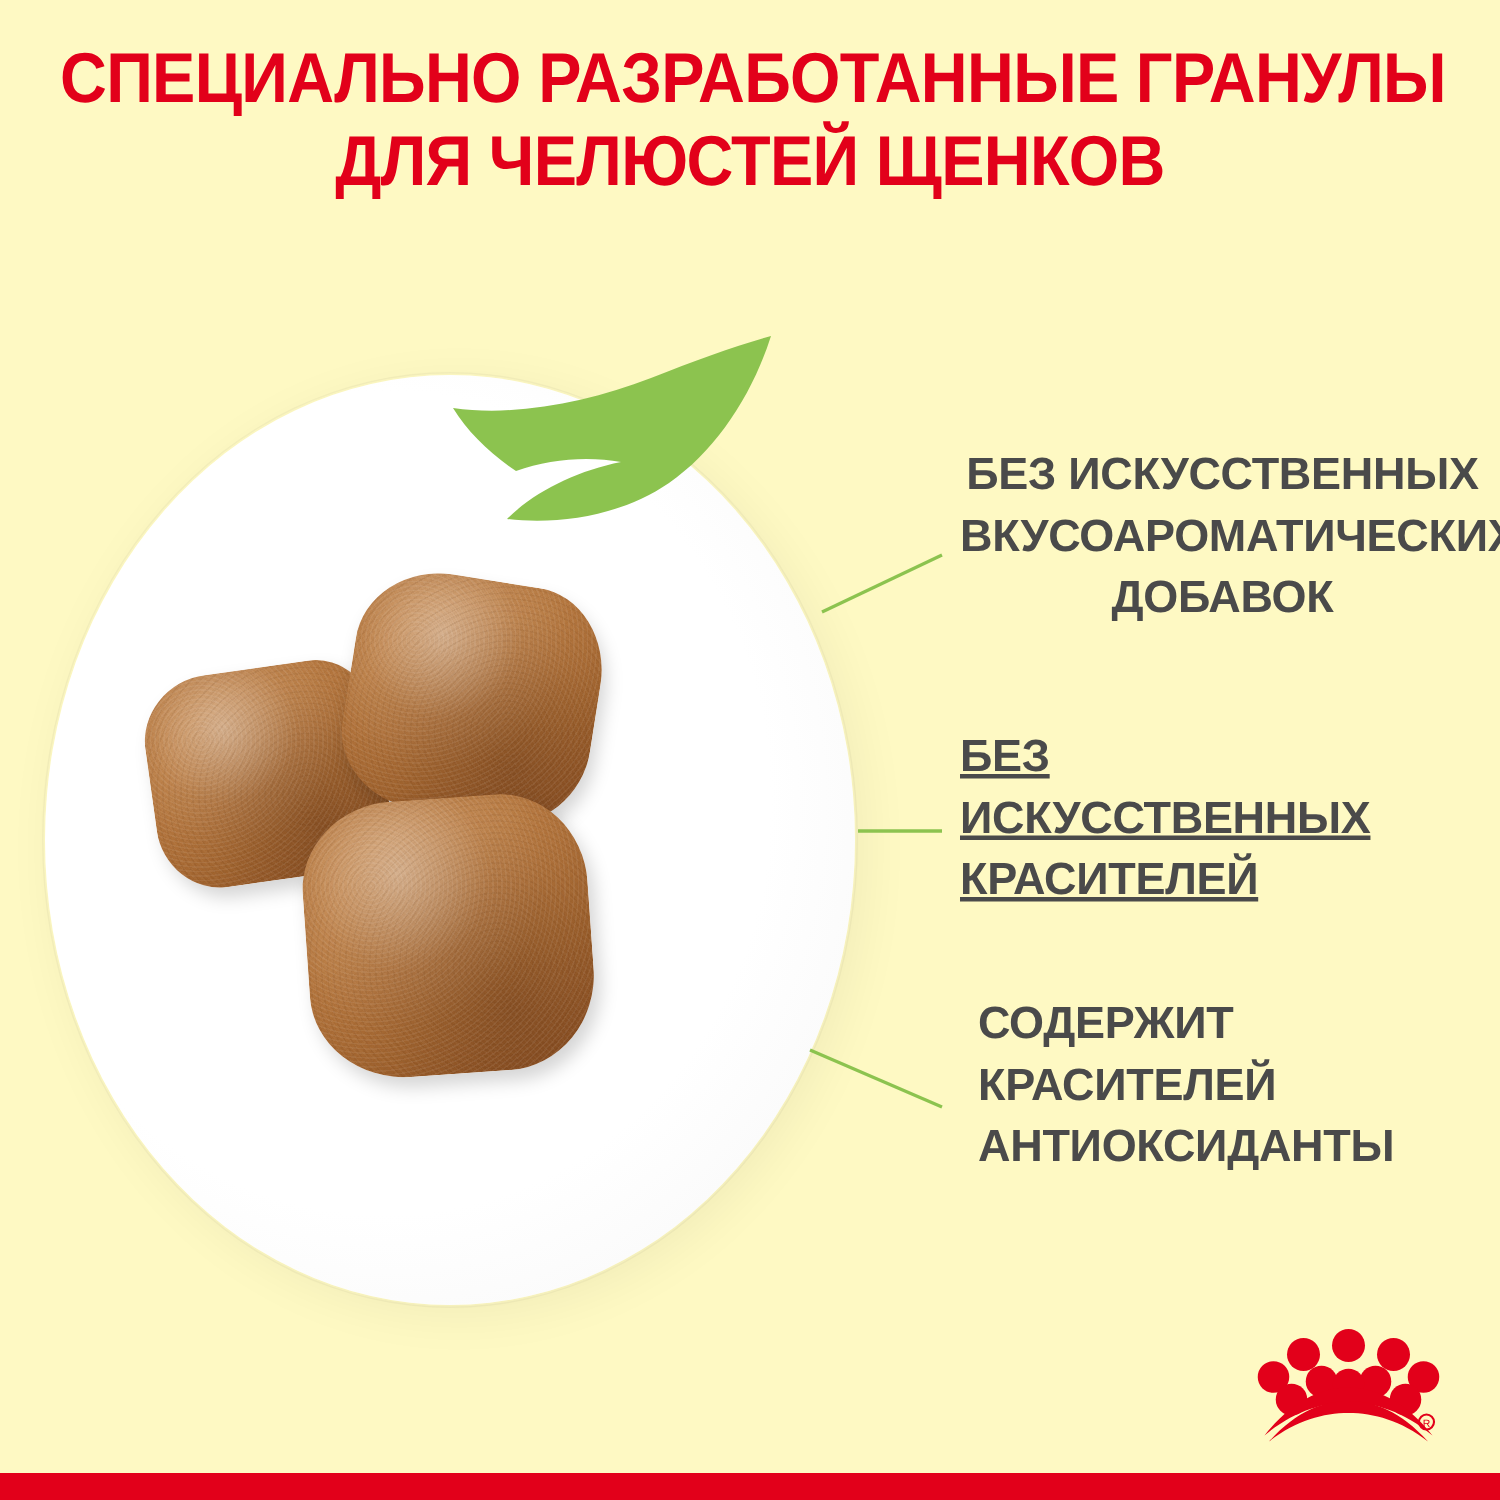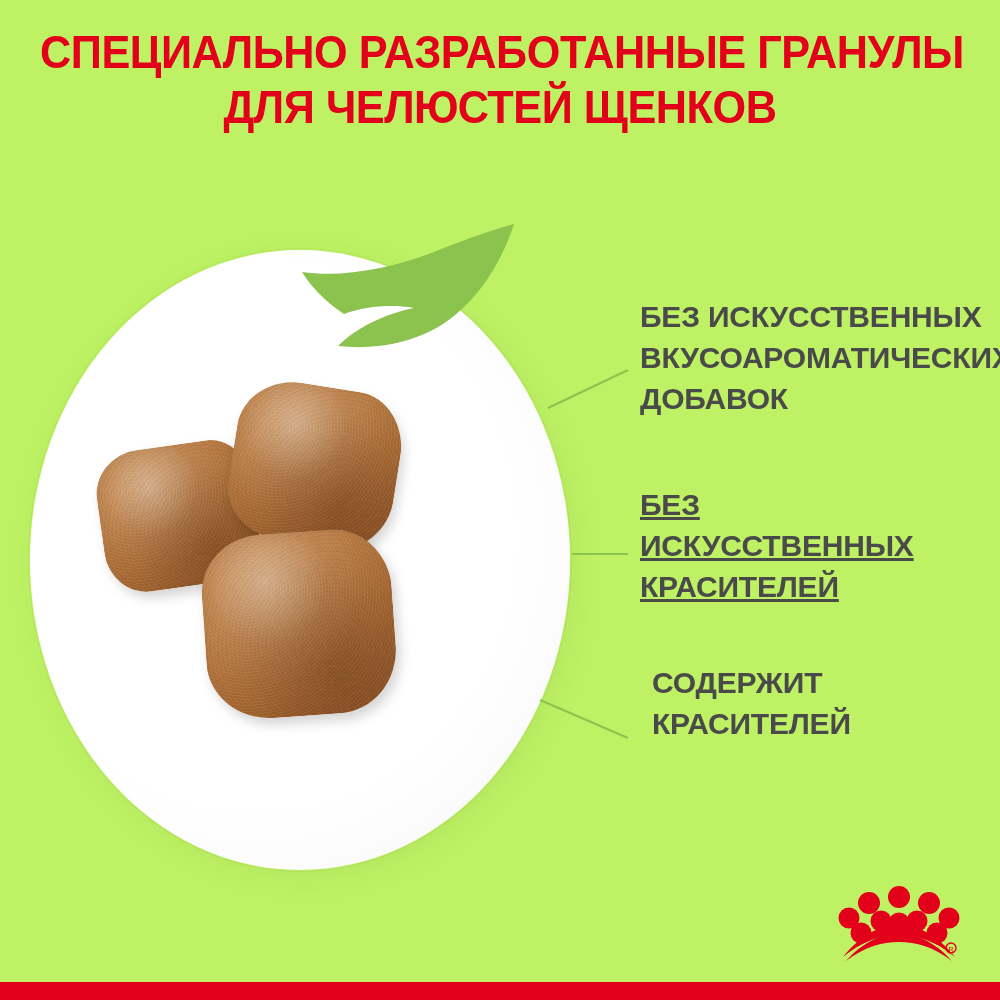--- a/index.html
+++ b/index.html
@@ -7,21 +7,21 @@
     padding: 0;
     background: #ffffff;
   }
   body {
     font-family: "Liberation Sans", sans-serif;
   }
   .page {
     position: relative;
     width: 1000px;
     height: 1000px;
-    background: #bef264;
+    background: #fef9c3;
     overflow: hidden;
   }
 
   
   .headline {
     position: absolute;
     left: 0;
     top: 24px;
     width: 1000px;
     text-align: center;
@@ -142,21 +142,21 @@
     width: 350px;
   }
   .benefit {
     color: #4A4A4A;
     font-family: "Liberation Sans", sans-serif;
     font-weight: bold;
     font-size: 30px;
     line-height: 41px;
     letter-spacing: -0.2px;
   }
-  .benefit-1 { position: absolute; left: 0; top: 0; width: 350px; }
+  .benefit-1 { position: absolute; left: 0; top: 0; width: 350px; text-align: center; }
   .benefit-2 { position: absolute; left: 0; top: 188px; width: 330px; text-decoration: underline; }
   .benefit-3 { position: absolute; left: 0; top: 366px; width: 340px; margin-left: 12px; }
   .benefit .bl { display: block; white-space: nowrap; }
 
   
   .logo {
     position: absolute;
     left: 838px;
     top: 885px;
     width: 122px;
@@ -219,20 +219,21 @@
 
     <div class="benefit benefit-2">
       <span class="bl">БЕЗ</span>
       <span class="bl">ИСКУССТВЕННЫХ</span>
       <span class="bl">КРАСИТЕЛЕЙ</span>
     </div>
 
     <div class="benefit benefit-3">
       <span class="bl">СОДЕРЖИТ</span>
       <span class="bl">КРАСИТЕЛЕЙ</span>
+      <span class="bl">АНТИОКСИДАНТЫ</span>
     </div>
 
   </div>
 
   <svg class="logo" viewBox="0 0 122 78">
     <g fill="#E2001A">
       <circle cx="61" cy="12" r="11"></circle>
       <circle cx="31" cy="18" r="11"></circle>
       <circle cx="91" cy="18" r="11"></circle>
       <circle cx="11" cy="33" r="10.5"></circle>

